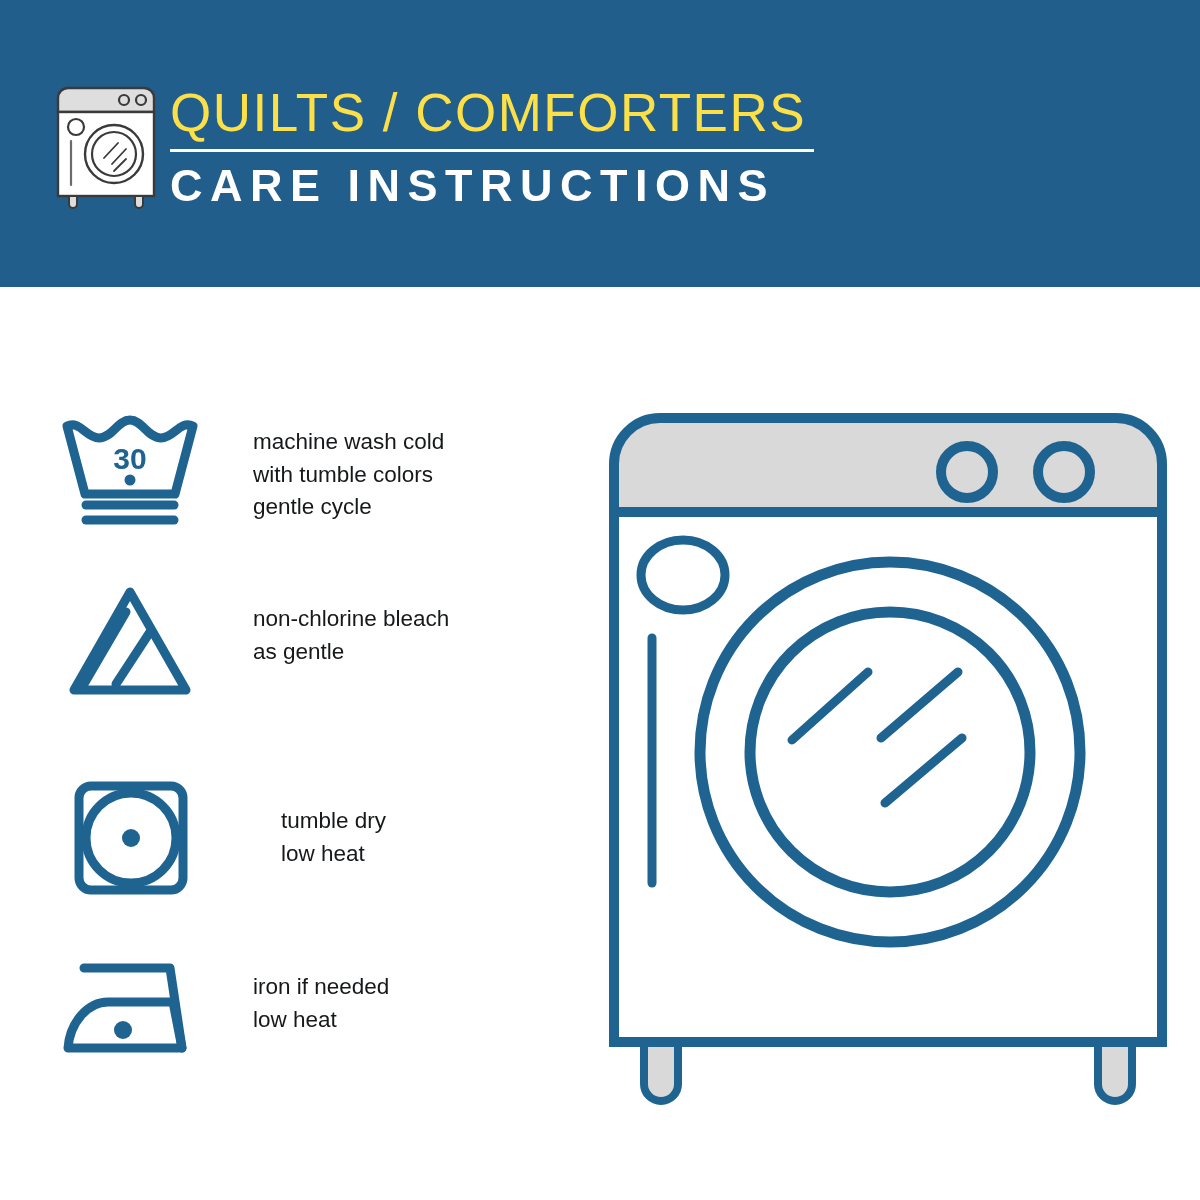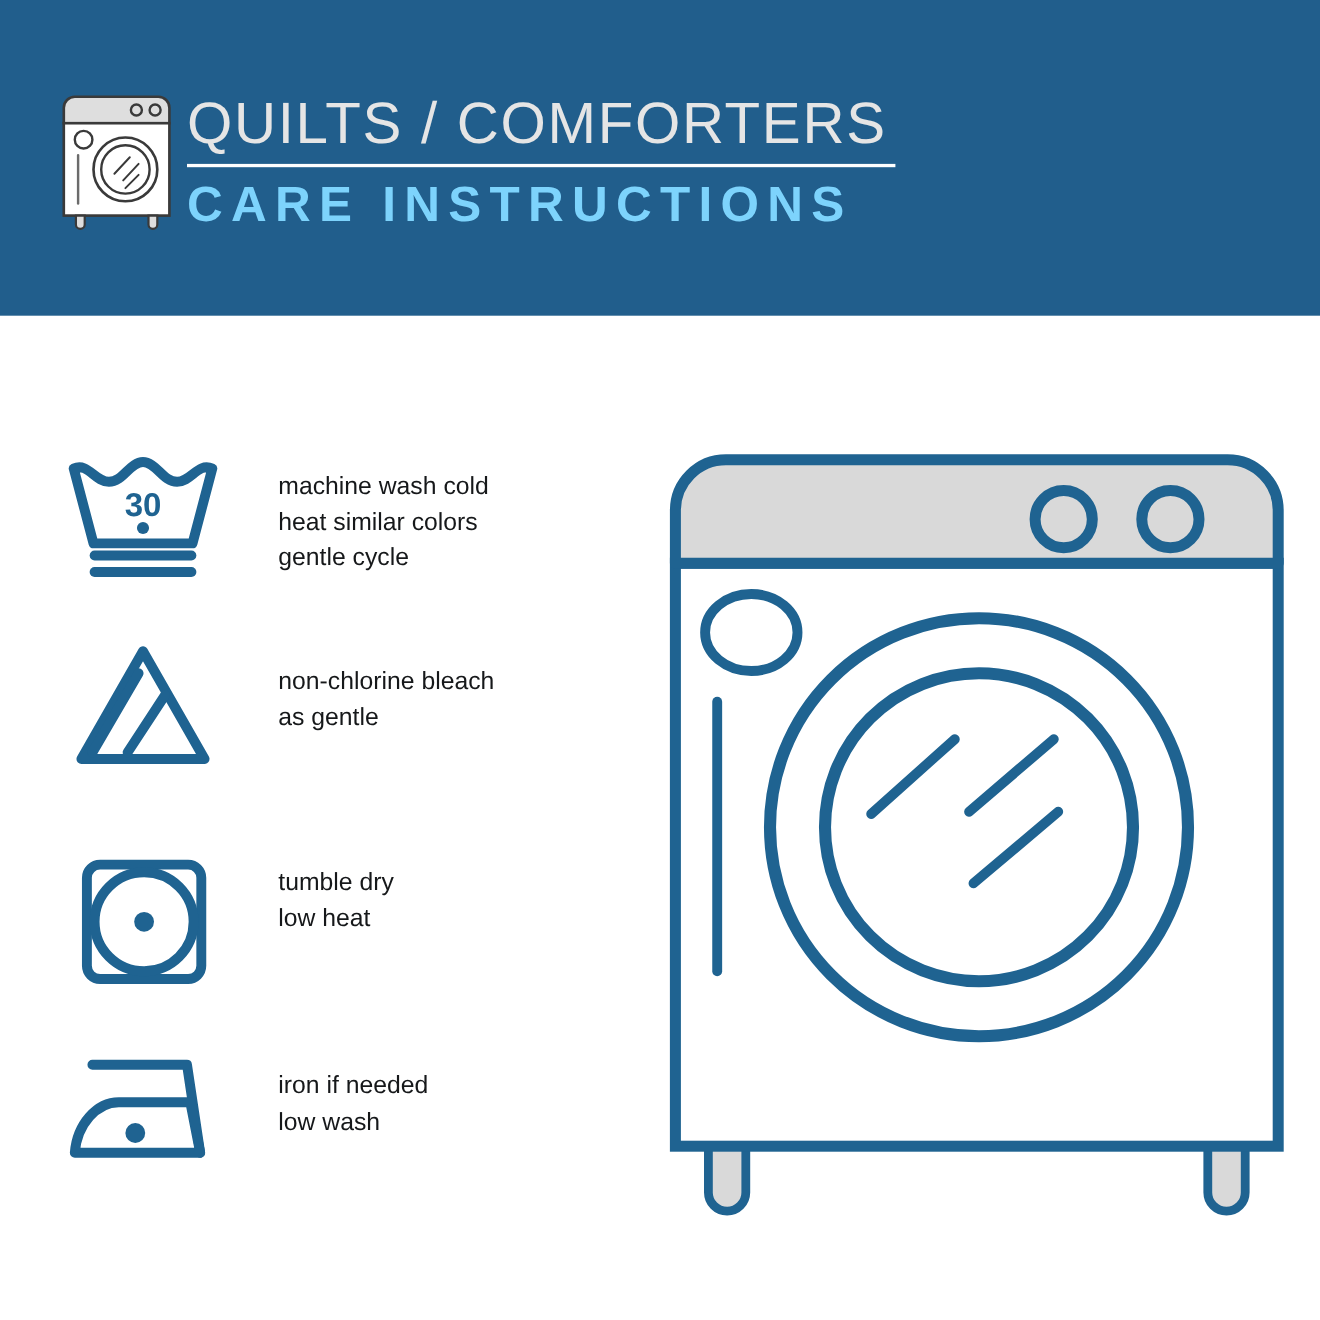--- a/index.html
+++ b/index.html
@@ -37,37 +37,37 @@
   #header-text {
     position: absolute;
     left: 170px;
     top: 84px;
     width: 660px;
   }
   #title-line1 {
     font-size: 53px;
     font-weight: 300;
     letter-spacing: 1.5px;
-    color: #e5e5e5;
+    color: #fde047;
     line-height: 58px;
     white-space: nowrap;
     font-stretch: condensed;
   }
   #title-rule {
     margin-top: 7px;
     margin-bottom: 9px;
     height: 3px;
     background: #ffffff;
     width: 644px;
   }
   #title-line2 {
     font-size: 45px;
     font-weight: 700;
     letter-spacing: 7.5px;
-    color: #7dd3fc;
+    color: #ffffff;
     line-height: 50px;
     white-space: nowrap;
   }
 
   
   #care-list {
     position: absolute;
     left: 0;
     top: 287px;
     width: 560px;
@@ -96,21 +96,21 @@
   }
 
   
   #care-row-wash  { top: 125px; }
   #care-row-bleach{ top: 297px; }
   #care-row-dry   { top: 491px; }
   #care-row-iron  { top: 665px; }
 
   #care-row-wash   .care-label { top: 14px; }
   #care-row-bleach .care-label { top: 19px; }
-  #care-row-dry    .care-label { top: 8px; }
+  #care-row-dry    .care-label { top: 27px; margin-left: 28px; }
   #care-row-iron   .care-label { top: 19px; }
 
   
   #machine-illustration {
     position: absolute;
     left: 596px;
     top: 400px;
     width: 584px;
     height: 720px;
   }
@@ -175,21 +175,21 @@
           <g stroke="#1f6391" stroke-width="9" stroke-linecap="round">
             <line x1="26" y1="93" x2="114" y2="93"></line>
             <line x1="26" y1="108" x2="114" y2="108"></line>
           </g>
 
           <text x="70" y="57" text-anchor="middle" font-family="'Liberation Sans', sans-serif" font-size="30" font-weight="700" fill="#1f6391">30</text>
           <circle cx="70" cy="68" r="5.5" fill="#1f6391"></circle>
         </svg>
       </div>
       <div class="care-label">machine wash cold
-heat similar colors
+with tumble colors
 gentle cycle</div>
     </div>
 
     <div class="care-row" id="care-row-bleach">
       <div class="care-icon">
         <svg width="140" height="120" viewBox="0 0 140 120" xmlns="http://www.w3.org/2000/svg">
           <g fill="none" stroke="#1f6391" stroke-width="9" stroke-linejoin="round" stroke-linecap="round">
             <path d="M70 8 L 126 106 L 14 106 Z"></path>
           </g>
           <g stroke="#1f6391" stroke-width="9" stroke-linecap="round">
@@ -224,21 +224,21 @@
             <path d="M8 96
                      C 10 70, 28 50, 48 50
                      L 113 50
                      L 122 96
                      Z"></path>
           </g>
           <circle cx="63" cy="78" r="9" fill="#1f6391"></circle>
         </svg>
       </div>
       <div class="care-label">iron if needed
-low wash</div>
+low heat</div>
     </div>
 
   </div>
 
   <div id="machine-illustration">
     <svg width="584" height="720" viewBox="0 0 584 720" xmlns="http://www.w3.org/2000/svg">
 
       <path d="M48 638 v46 a17 17 0 0 0 34 0 v-46 z" fill="#d9d9d9" stroke="#1f6391" stroke-width="8" stroke-linejoin="round"></path>
       <path d="M502 638 v46 a17 17 0 0 0 34 0 v-46 z" fill="#d9d9d9" stroke="#1f6391" stroke-width="8" stroke-linejoin="round"></path>
 

